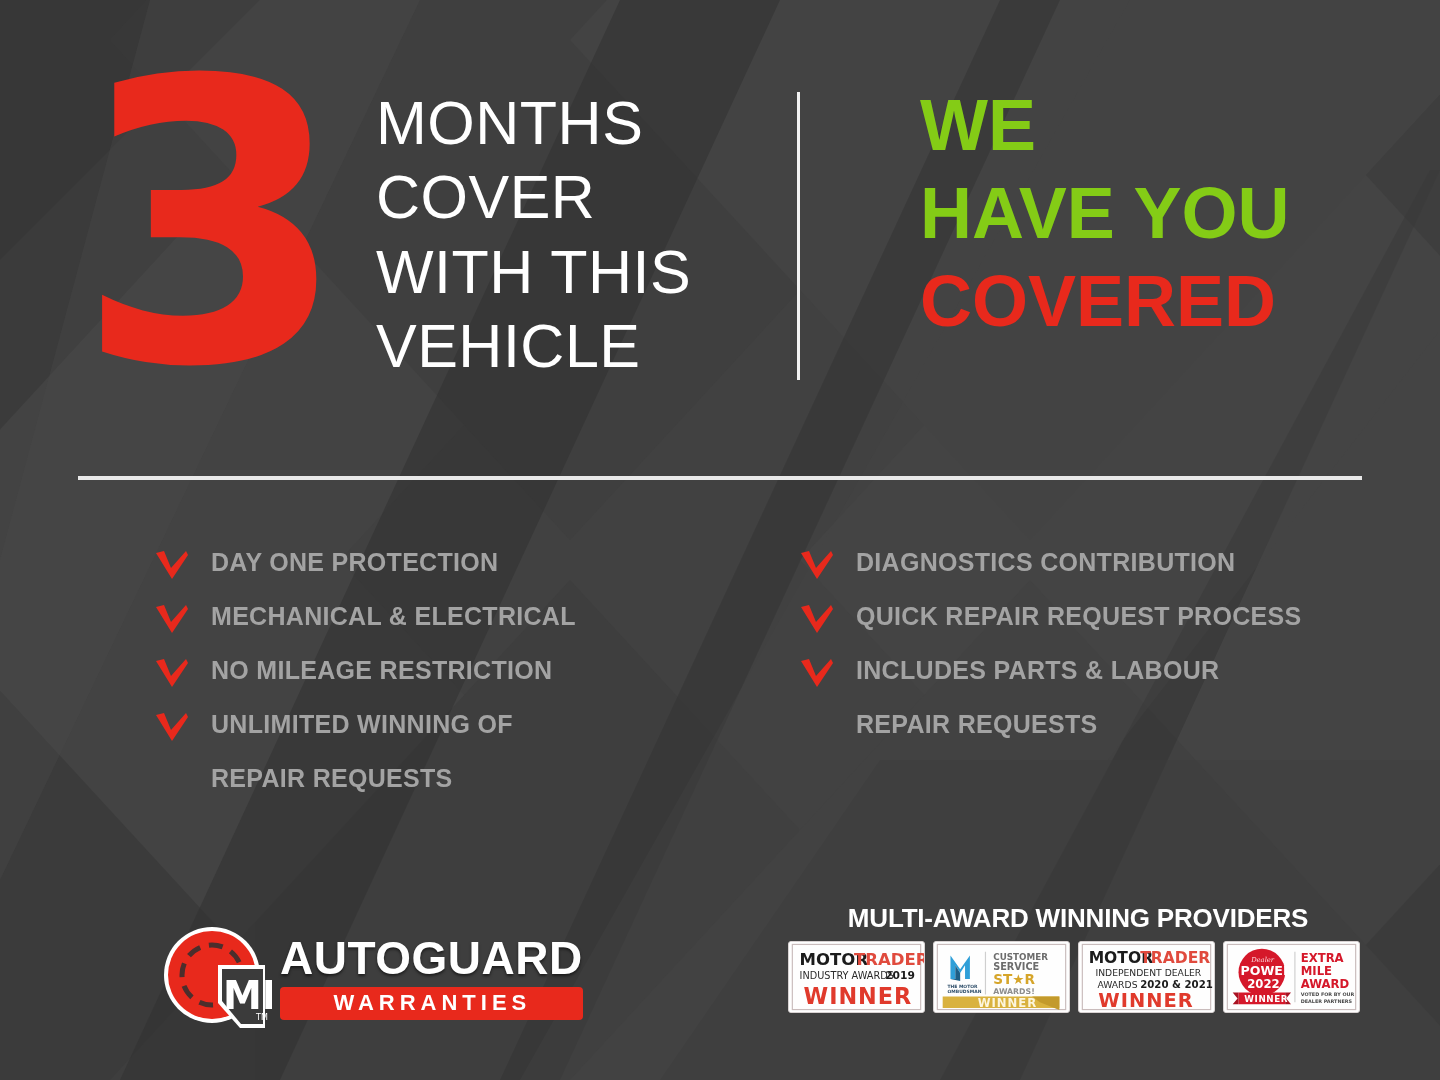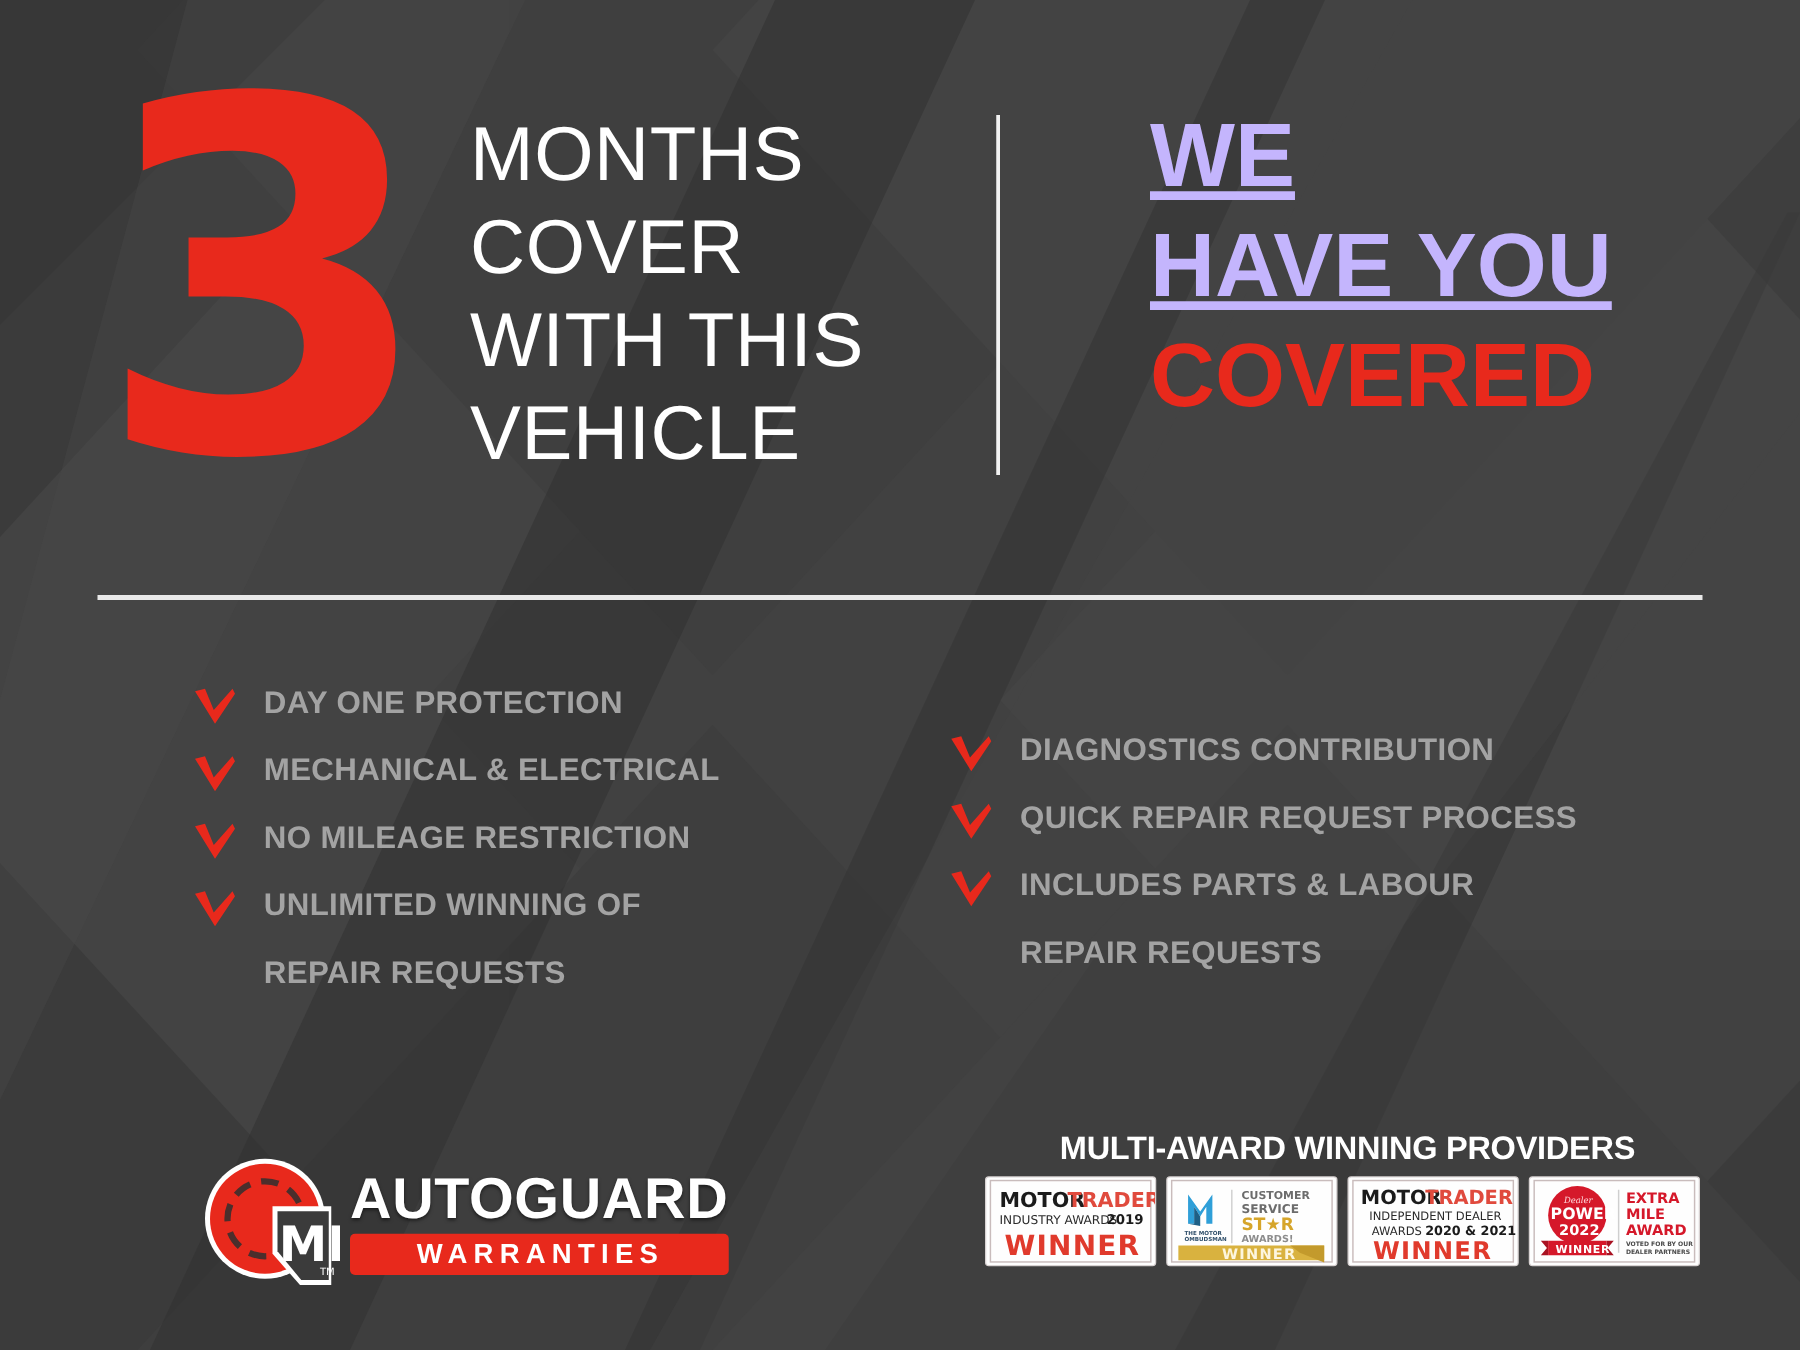--- a/index.html
+++ b/index.html
@@ -64,35 +64,35 @@
   }
   .headline-right .hl {
     display:block;
     font-size:72px;
     line-height:1.22;
     font-weight:700;
     letter-spacing:0px;
     white-space:nowrap;
     font-family:"Liberation Sans", sans-serif;
   }
-  .headline-right .white { color:#c4b5fd;text-decoration:underline; }
+  .headline-right .white { color:#84cc16; }
   .headline-right .red { color:#e8291c; }
 
   .h-divider {
     position:absolute;
     left:78px; top:476px;
     width:1284px; height:4px;
     background:#e9e9e9;
   }
 
   
   .features { position:absolute; left:0; top:548px; width:1440px; }
   .col { position:absolute; top:0; }
   .col-left  { left:155px; width:600px; }
-  .col-right { left:760px; width:620px;margin-top:38px; }
+  .col-right { left:800px; width:620px; }
 
   .feat {
     display:flex;
     align-items:flex-start;
     margin-bottom:16px;
     min-height:38px;
   }
   .feat .tick {
     flex:0 0 auto;
     width:34px; height:30px;

